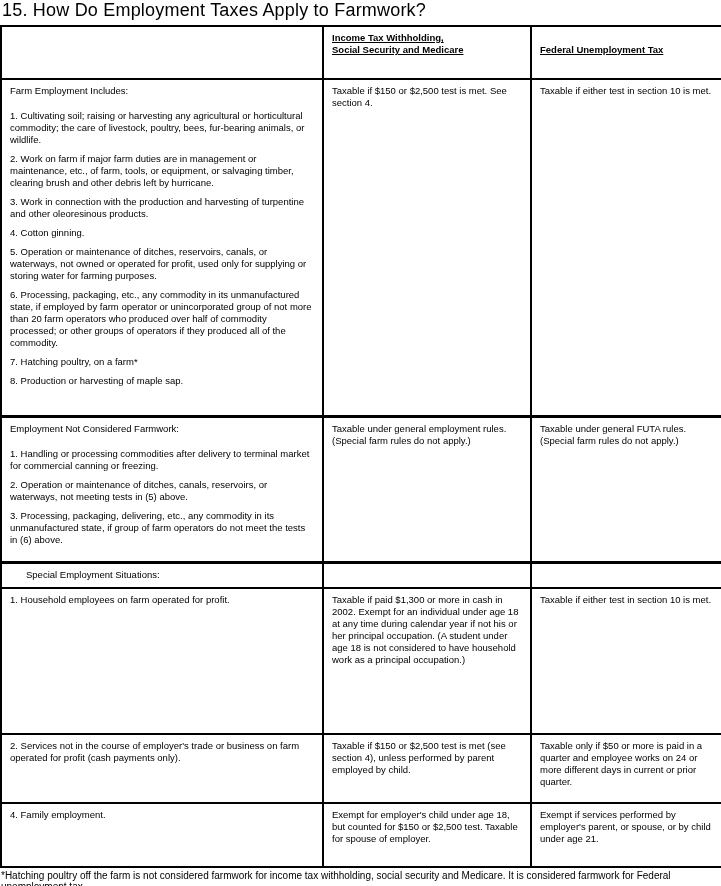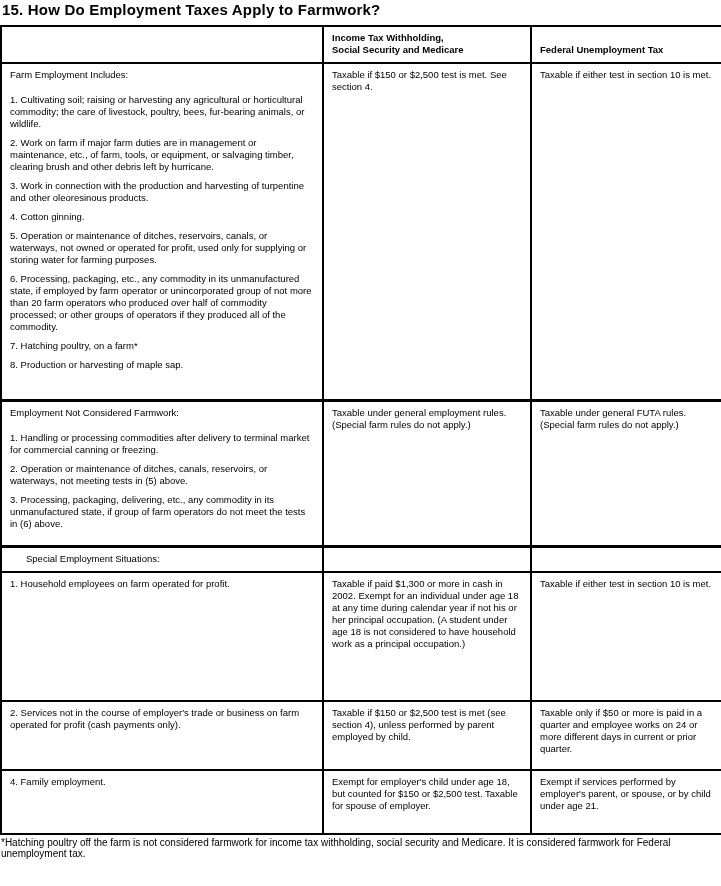--- a/index.html
+++ b/index.html
@@ -12,22 +12,22 @@
   }
   .page {
     width: 721px;
     height: 886px;
     position: relative;
     background: #ffffff;
     overflow: hidden;
   }
   .doc-title {
     margin: 1px 16px 0 2px;
-    font-size: 15px;
-    font-weight: bold;
+    font-size: 18px;
+    font-weight: normal;
     letter-spacing: 0.2px;
     line-height: 18px;
   }
   table.tax-table {
     border-collapse: collapse;
     table-layout: fixed;
     width: 721px;
     margin-top: 6px;
   }
   table.tax-table td, table.tax-table th {
@@ -41,27 +41,28 @@
     overflow: hidden;
   }
   
   td.ghost {
     border: none;
     background: transparent;
   }
   tr.header-row th {
     font-weight: bold;
     vertical-align: bottom;
-    padding-bottom: 6px;
+    padding-bottom: 22px;
+    text-decoration: underline;
   }
   tr.header-row { height: 37px; }
   tr.farm-row { height: 337px; }
   tr.notfarm-row { height: 146px; }
   tr.special-head-row { height: 26px; }
-  tr.sp-row-1 { height: 129px; }
+  tr.sp-row-1 { height: 146px; }
   tr.sp-row-2 { height: 69px; }
   tr.sp-row-3 { height: 53px; }
   tr.sp-row-4 { height: 64px; margin-top: 12px; }
   
   tr.notfarm-row td { border-top-width: 3px; }
   tr.special-head-row td { border-top-width: 3px; }
   .cell-heading {
     font-weight: normal;
     margin: 0 0 13px 0;
   }

